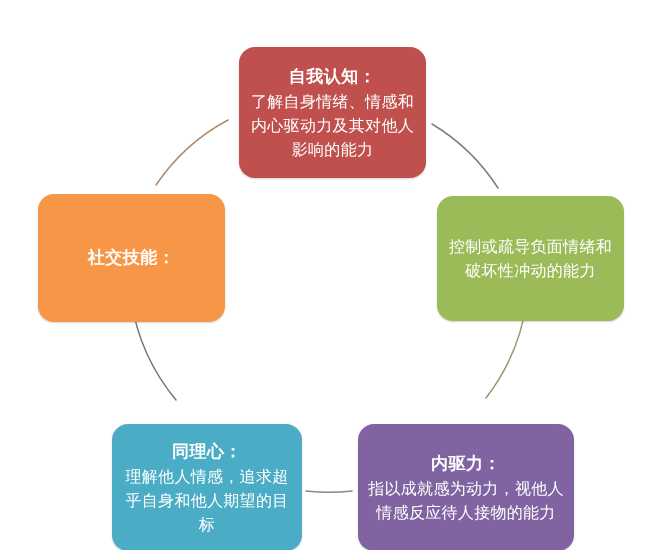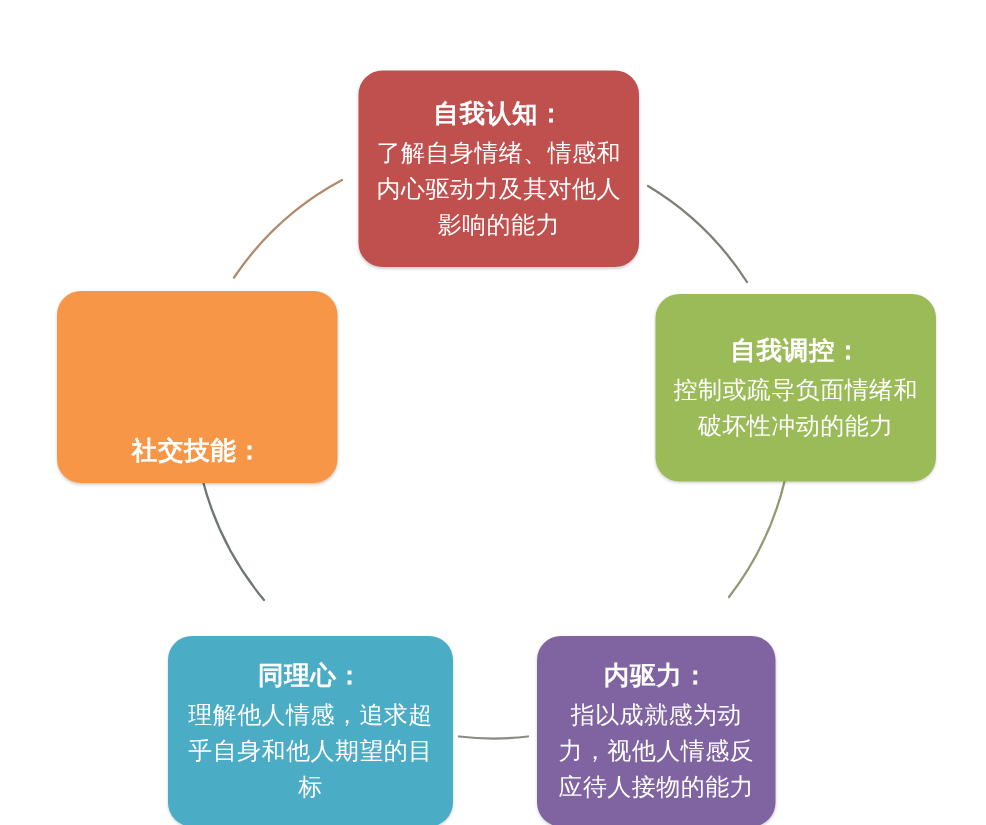--- a/index.html
+++ b/index.html
@@ -64,27 +64,27 @@
   }
 
   
   #node-self-awareness {
     left: 239px;  top: 23px;   width: 187px; height: 131px;
   }
   #node-self-regulation {
     left: 437px;  top: 172px;  width: 187px; height: 125px;
   }
   #node-motivation {
-    left: 358px;  top: 400px;  width: 159px; height: 127px;
+    left: 358px;  top: 400px;  width: 216px; height: 127px;
   }
   #node-empathy {
     left: 112px;  top: 400px;  width: 190px; height: 127px;
   }
   #node-social-skills {
-    left: 38px;   top: 170px;  width: 187px; height: 128px; justify-content: flex-end;
+    left: 38px;   top: 170px;  width: 187px; height: 128px;
   }
 </style>
 </head>
 <body>
 
 <div id="diagram-canvas">
 
   <svg class="ring-svg" viewBox="0 0 657 550" xmlns="http://www.w3.org/2000/svg">
 
     <path d="M 228 120 A 200 205 0 0 0 156 185" fill="none" stroke="#b08a6a" stroke-width="1.5" stroke-linecap="round"></path>
@@ -97,21 +97,20 @@
 
     <path d="M 176 400 A 200 205 0 0 1 131 300" fill="none" stroke="#6f7577" stroke-width="1.5" stroke-linecap="round"></path>
   </svg>
 
   <div class="node" id="node-self-awareness" style="background:#C0504D;">
     <div class="node-title">自我认知：</div>
     <div class="node-body">了解自身情绪、情感和内心驱动力及其对他人影响的能力</div>
   </div>
 
   <div class="node" id="node-self-regulation" style="background:#9BBB59;">
-    <div class="node-title">自我调控：</div>
     <div class="node-body">控制或疏导负面情绪和破坏性冲动的能力</div>
   </div>
 
   <div class="node" id="node-motivation" style="background:#8064A2;">
     <div class="node-title">内驱力：</div>
     <div class="node-body">指以成就感为动力，视他人情感反应待人接物的能力</div>
   </div>
 
   <div class="node" id="node-empathy" style="background:#4BACC6;">
     <div class="node-title">同理心：</div>

